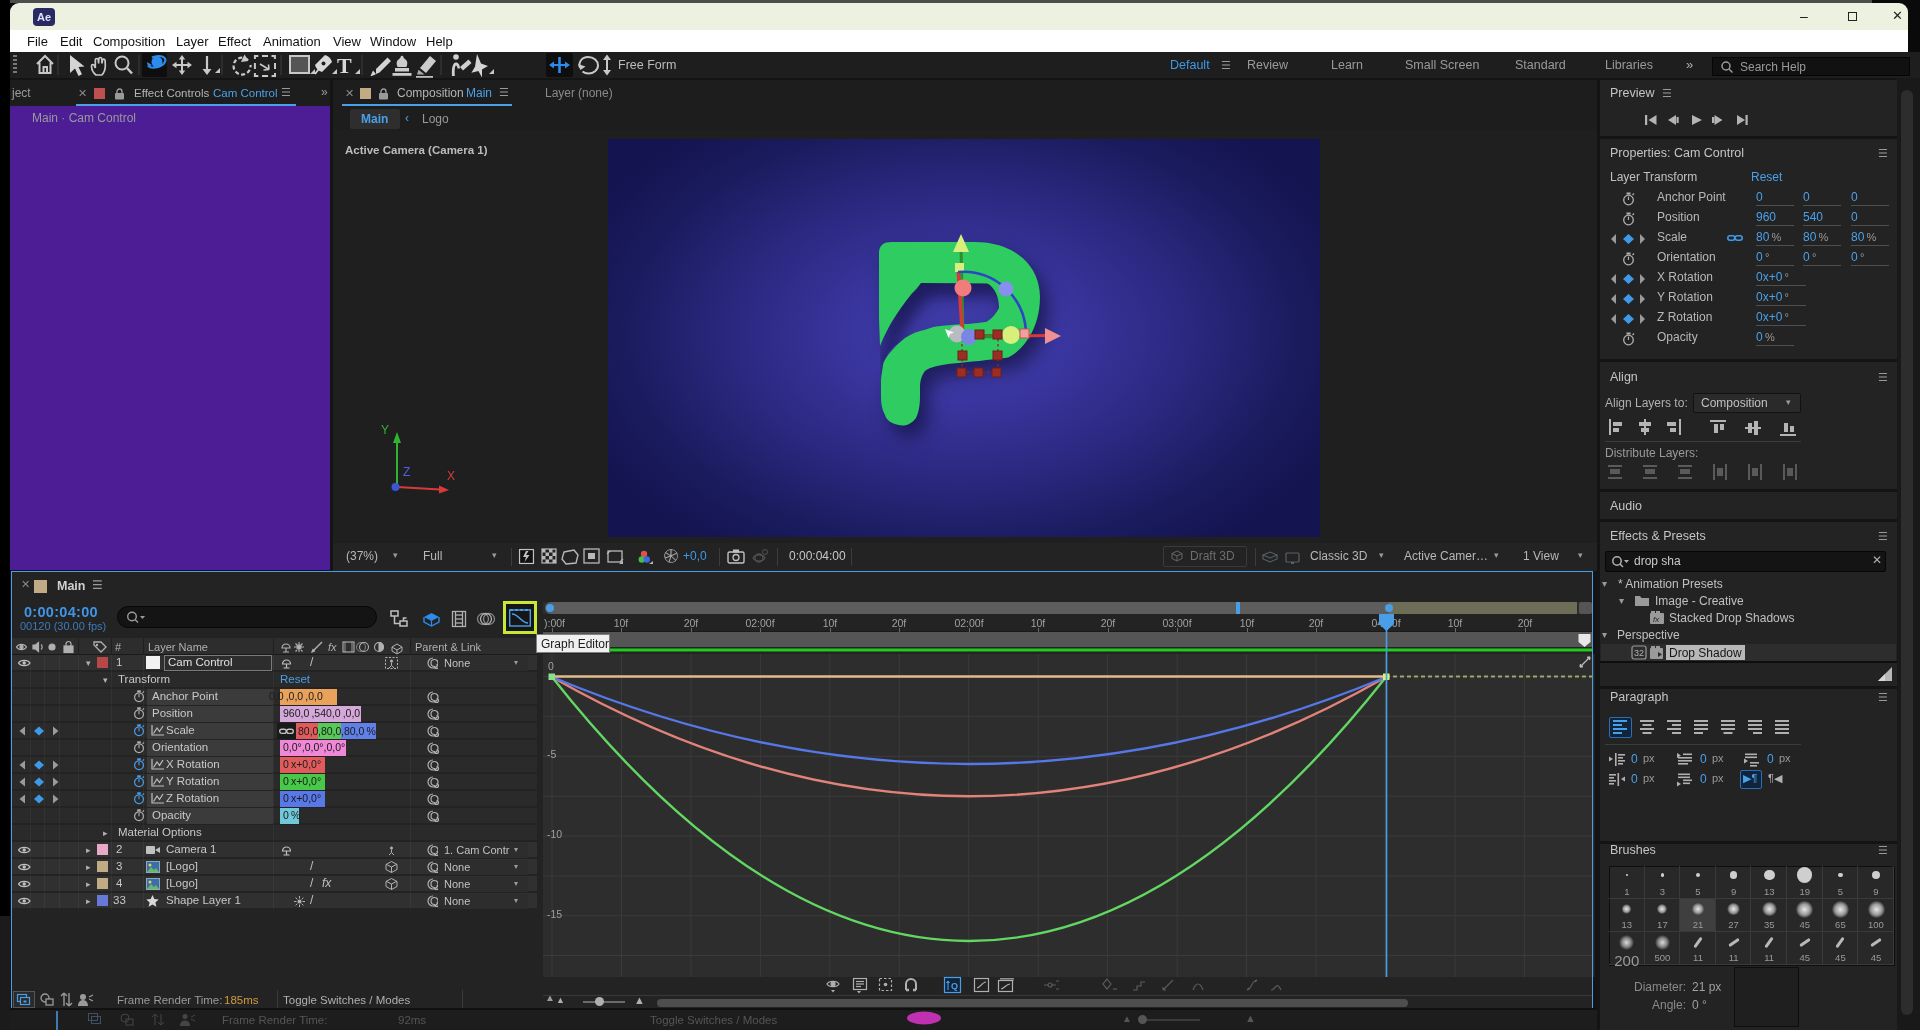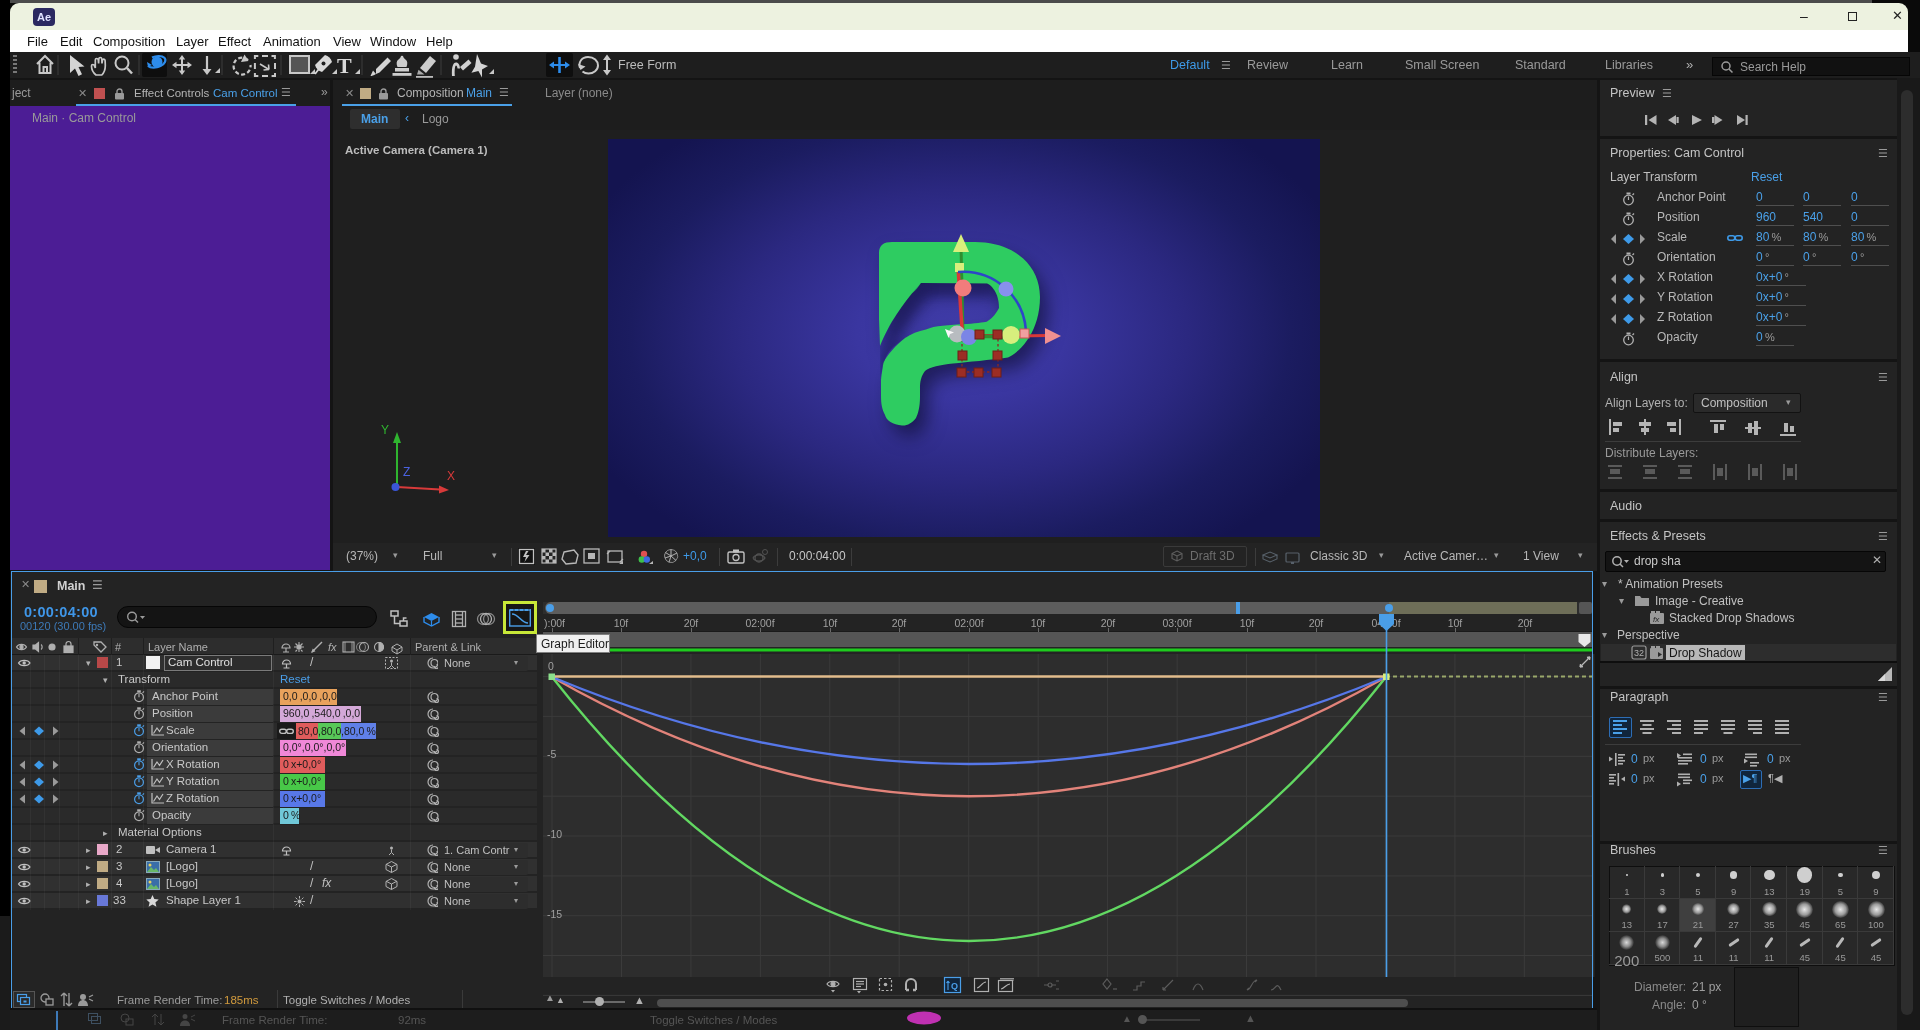--- a/index.html
+++ b/index.html
@@ -859,21 +859,21 @@
 <div class="txt" style="left:118px;top:673px;font-size:11.5px;color:#c8c8c8;">Transform</div>
 <div class="txt" style="left:280px;top:673px;font-size:11.5px;color:#4a9ee8;">Reset</div>
 <svg style="left:133px;top:690px;" width="12" height="13" viewBox="0 0 12 13">
       <circle cx="6" cy="7.2" r="4.4" fill="none" stroke="#b0b0b0" stroke-width="1.2"></circle>
       <rect x="4.2" y="0.3" width="3.6" height="1.8" fill="#b0b0b0"></rect>
       <line x1="6" y1="7.2" x2="6" y2="4" stroke="#b0b0b0" stroke-width="1.1"></line>
       <line x1="9.6" y1="2.8" x2="11" y2="1.4" stroke="#b0b0b0" stroke-width="1.1"></line>
     </svg>
 <div class="txt" style="left:152px;top:690px;font-size:11.5px;color:#c8c8c8;">Anchor Point</div>
 <div class="abs" style="left:280px;top:689px;width:57px;height:16px;background:#e8a25c;"></div>
-<div class="txt" style="left:283px;top:690px;font-size:10.5px;color:#1a1a1a;">0,0 ,0,0 ,0,0</div>
+<div class="txt" style="left:269px;top:690px;font-size:10.5px;color:#1a1a1a;">0,0 ,0,0 ,0,0</div>
 <svg style="left:427px;top:691px;" width="12" height="12" viewBox="0 0 12 12">
       <path d="M6 1 a5 5 0 1 0 5 5 a3.5 3.5 0 1 0 -3.5 3.5 a2 2 0 1 0 2 -2" fill="none" stroke="#b0b0b0" stroke-width="1.2"></path>
     </svg>
 <svg style="left:133px;top:707px;" width="12" height="13" viewBox="0 0 12 13">
       <circle cx="6" cy="7.2" r="4.4" fill="none" stroke="#b0b0b0" stroke-width="1.2"></circle>
       <rect x="4.2" y="0.3" width="3.6" height="1.8" fill="#b0b0b0"></rect>
       <line x1="6" y1="7.2" x2="6" y2="4" stroke="#b0b0b0" stroke-width="1.1"></line>
       <line x1="9.6" y1="2.8" x2="11" y2="1.4" stroke="#b0b0b0" stroke-width="1.1"></line>
     </svg>
 <div class="txt" style="left:152px;top:707px;font-size:11.5px;color:#c8c8c8;">Position</div>

